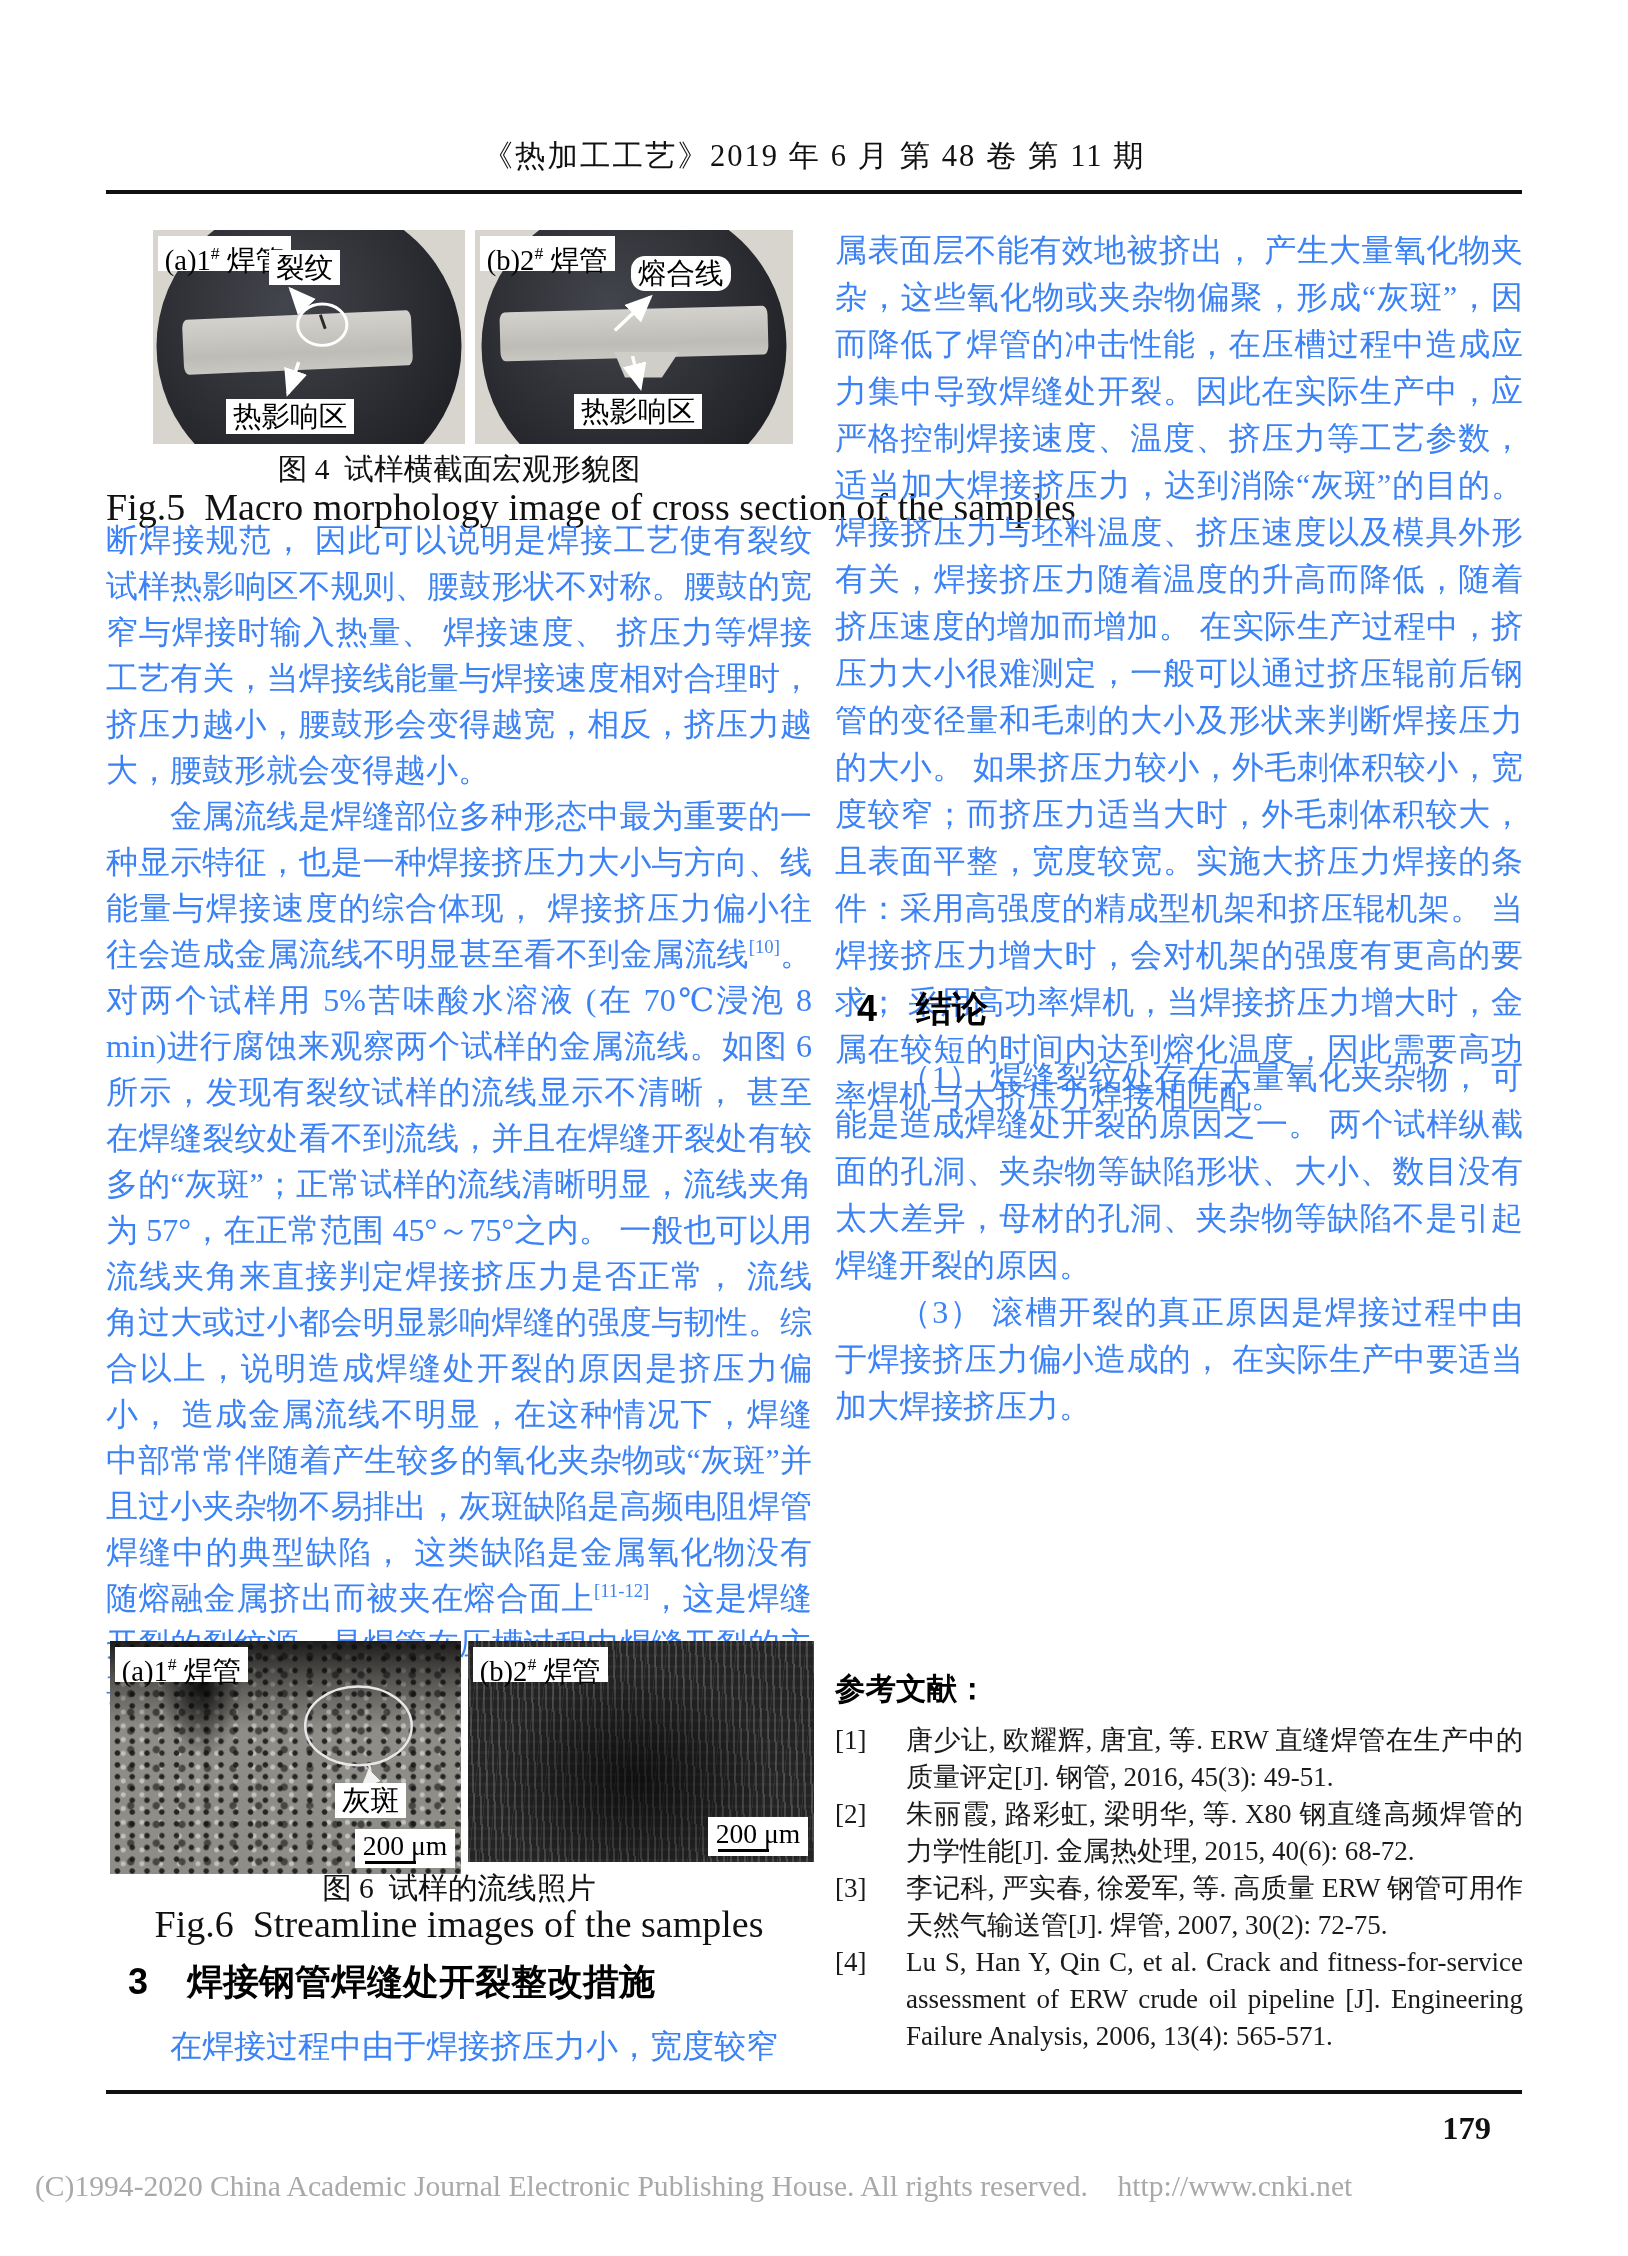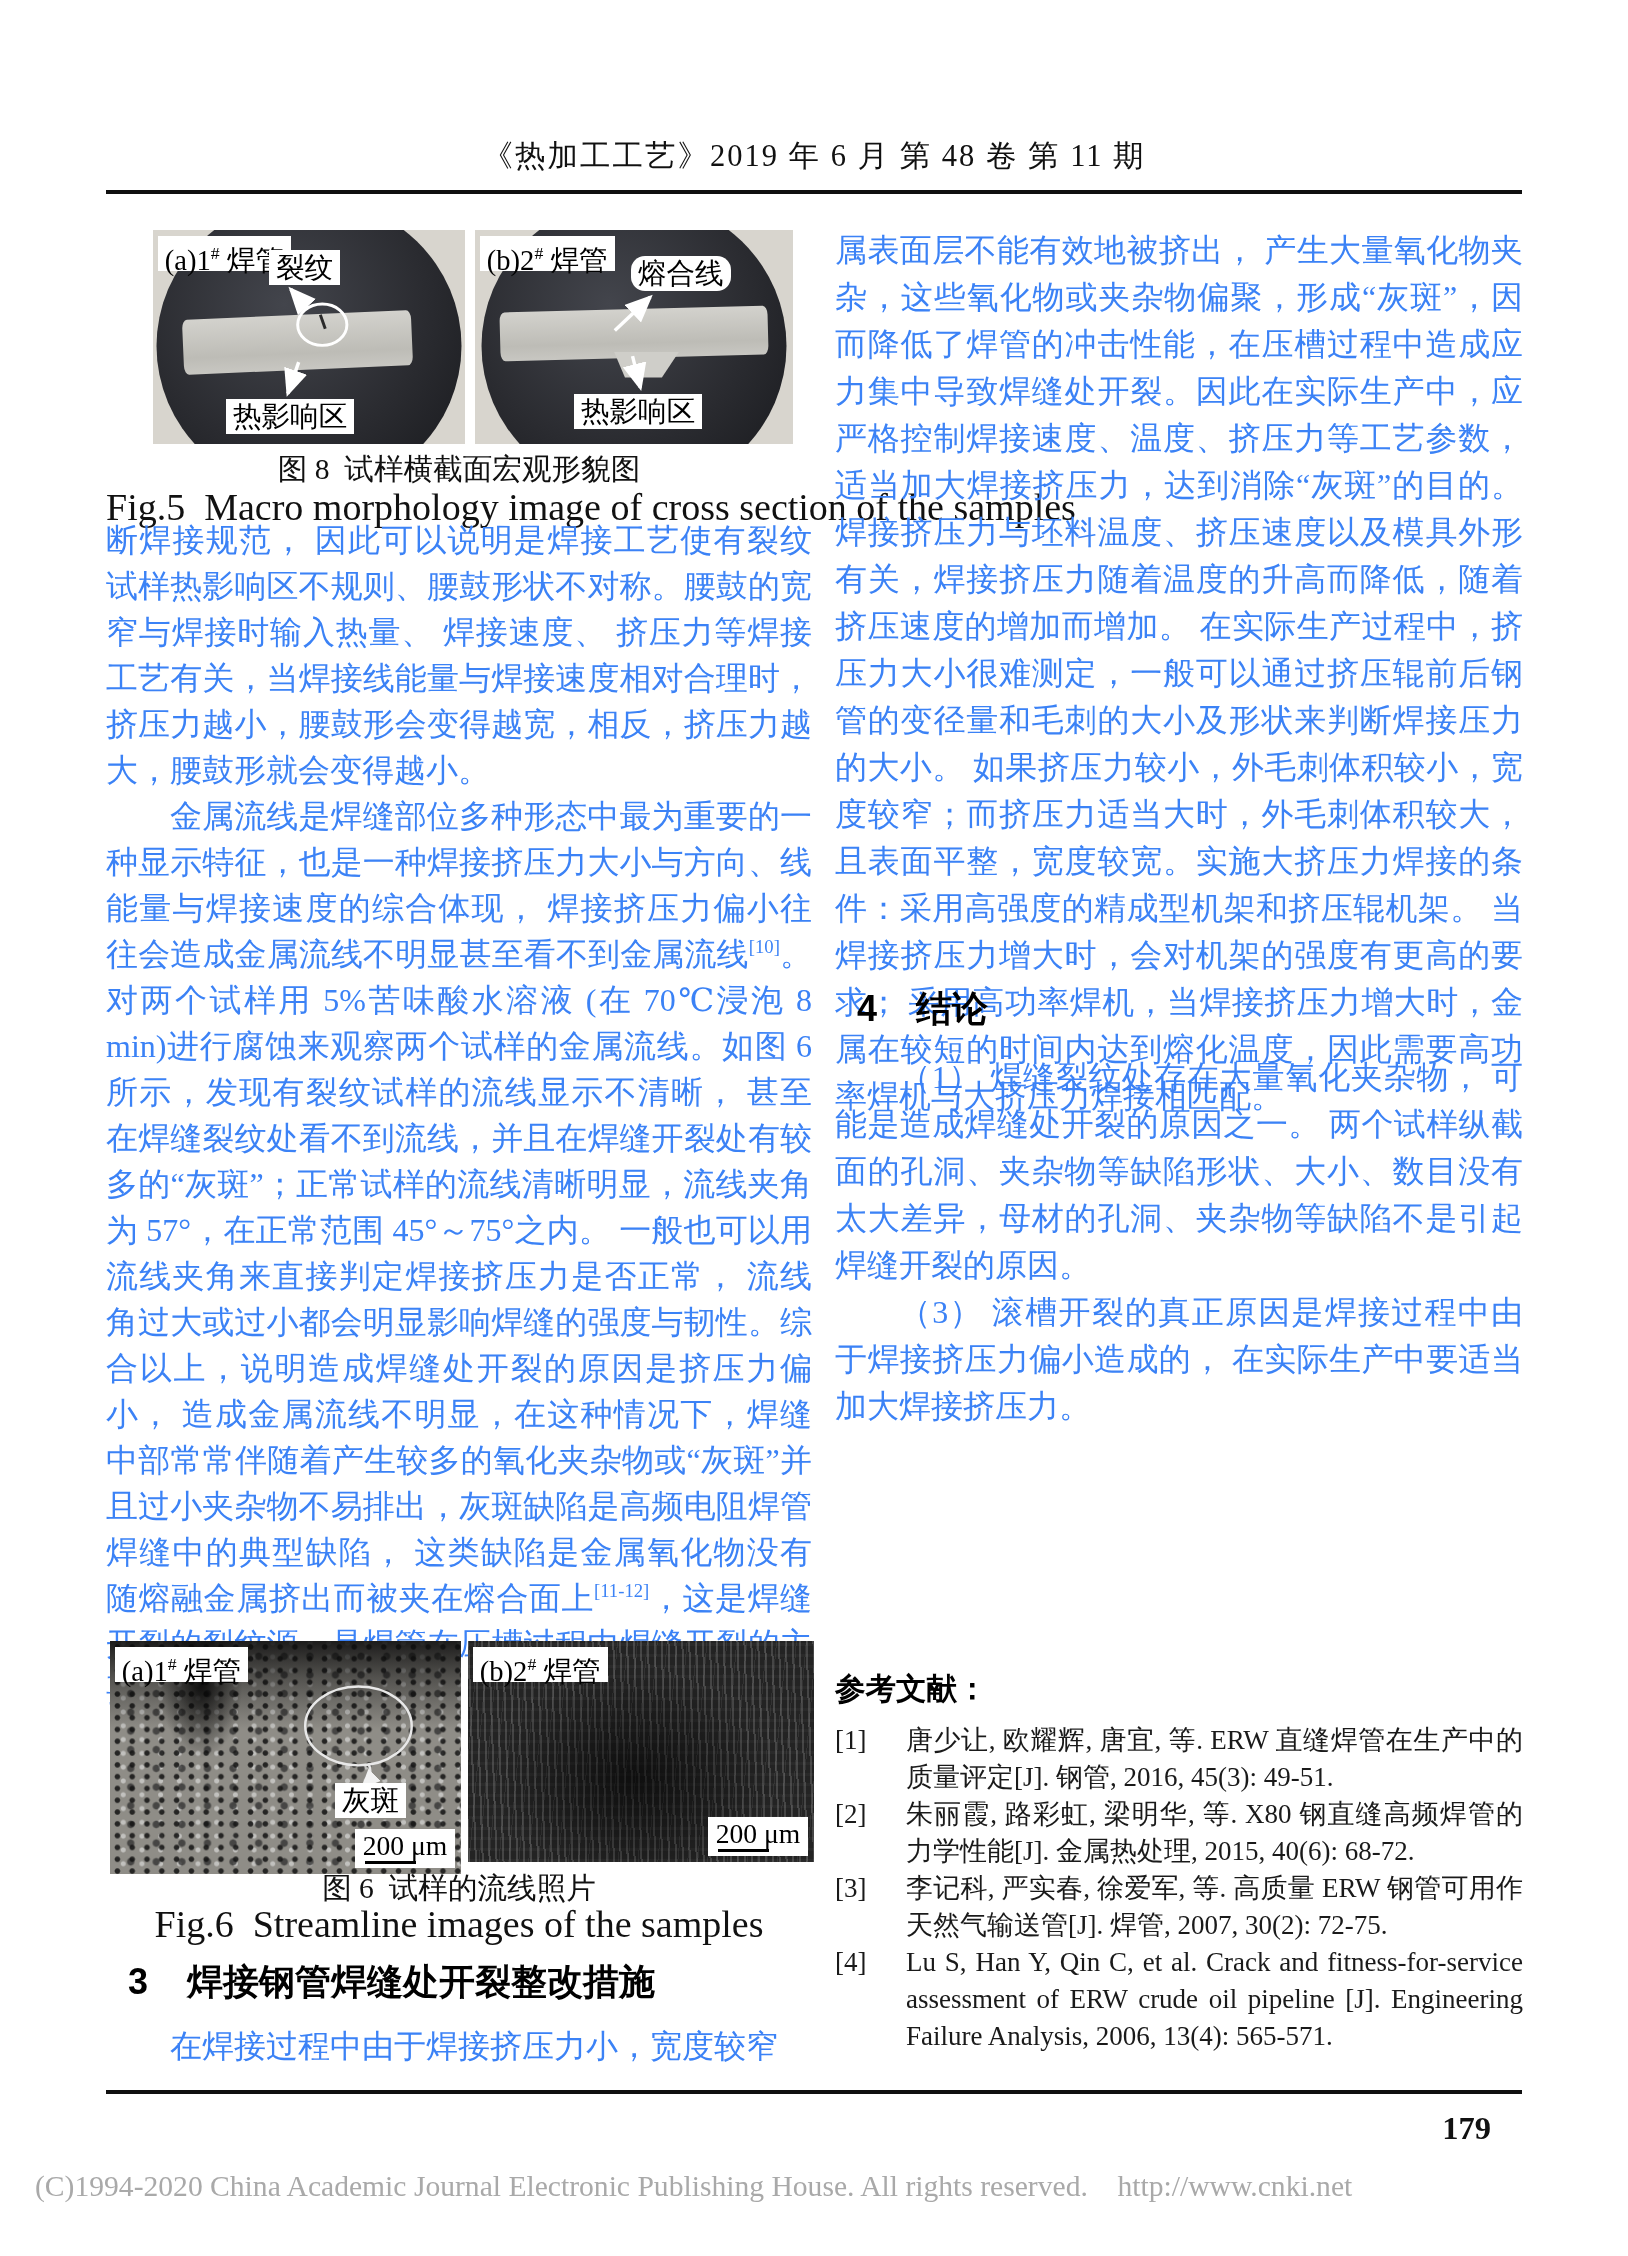--- a/index.html
+++ b/index.html
@@ -128,21 +128,21 @@
         </marker>
       </defs>
       <line x1="142" y1="102" x2="178" y2="68" stroke="#ffffff" stroke-width="3.5" marker-end="url(#ah5b)"></line>
       <line x1="160" y1="128" x2="168" y2="160" stroke="#ffffff" stroke-width="3.5" marker-end="url(#ah5b)"></line>
     </svg>
     <div class="ptag"><span>(b)2</span><sup>#</sup><span> 焊管</span></div>
     <div class="plabel lbl-fusion">熔合线</div>
     <div class="plabel lbl-haz-b">热影响区</div>
   </div>
 
-  <div class="cap cap-zh c5zh">图 8  试样横截面宏观形貌图</div>
+  <div class="cap cap-zh c5zh">图 4  试样横截面宏观形貌图</div>
   <div class="cap cap-en c5en">Fig.5  Macro morphology image of cross section of the samples</div>
 
   <div class="coltext lc-main">
     <p class="noindent"><span>断焊接规范， 因此可以说明是焊接工艺使有裂纹试样热影响区不规则、腰鼓形状不对称。腰鼓的宽窄与焊接时输入热量、 焊接速度、 挤压力等焊接工艺有关，当焊接线能量与焊接速度相对合理时，挤压力越小，腰鼓形会变得越宽，相反，挤压力越大，腰鼓形就会变得越小。</span></p>
     <p><span>金属流线是焊缝部位多种形态中最为重要的一种显示特征，也是一种焊接挤压力大小与方向、线能量与焊接速度的综合体现， 焊接挤压力偏小往往会造成金属流线不明显甚至看不到金属流线</span><sup class="cite">[10]</sup><span>。对两个试样用 5%苦味酸水溶液 (在 70℃浸泡 8 min)进行腐蚀来观察两个试样的金属流线。如图 6 所示，发现有裂纹试样的流线显示不清晰， 甚至在焊缝裂纹处看不到流线，并且在焊缝开裂处有较多的“灰斑”；正常试样的流线清晰明显，流线夹角为 57°，在正常范围 45°～75°之内。 一般也可以用流线夹角来直接判定焊接挤压力是否正常， 流线角过大或过小都会明显影响焊缝的强度与韧性。综合以上，说明造成焊缝处开裂的原因是挤压力偏小， 造成金属流线不明显，在这种情况下，焊缝中部常常伴随着产生较多的氧化夹杂物或“灰斑”并且过小夹杂物不易排出，灰斑缺陷是高频电阻焊管焊缝中的典型缺陷， 这类缺陷是金属氧化物没有随熔融金属挤出而被夹在熔合面上</span><sup class="cite">[11-12]</sup><span>，这是焊缝开裂的裂纹源，是焊管在压槽过程中焊缝开裂的主要原因。</span></p>
   </div>
 
   <div class="photo p6a">
     <div class="p6a-shade"></div>
     <svg class="annot" viewBox="0 0 356 224">

